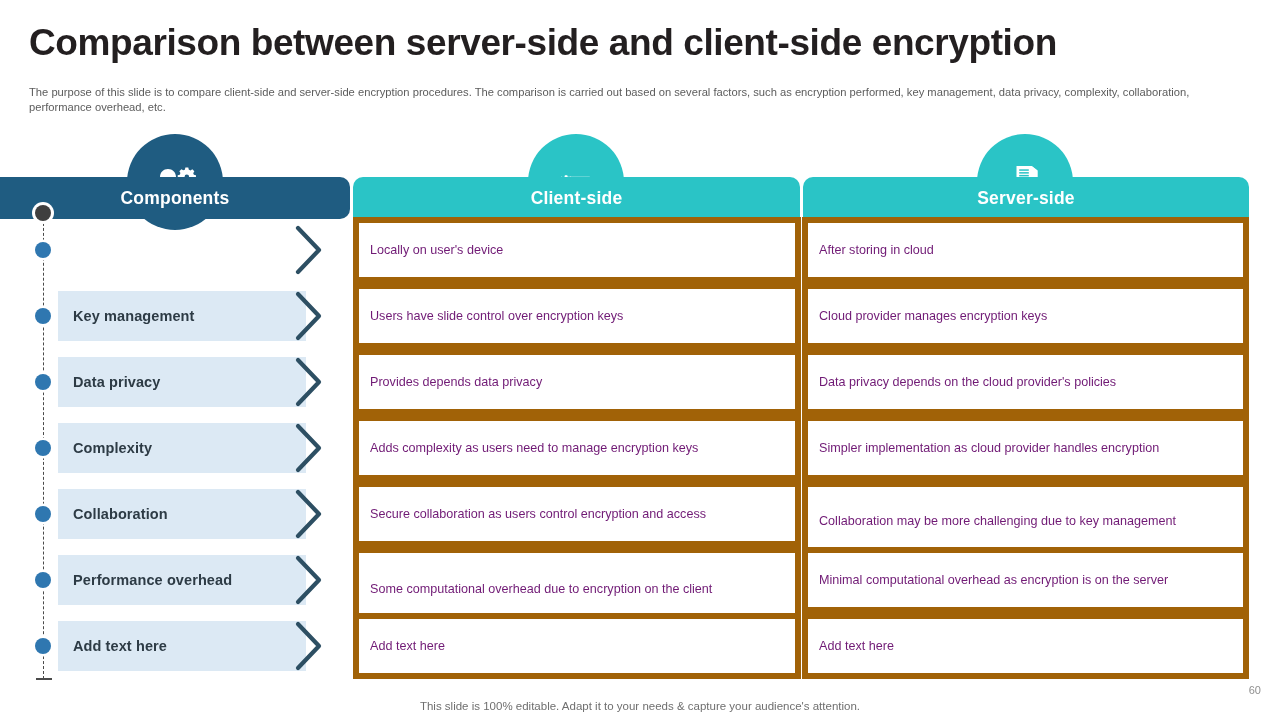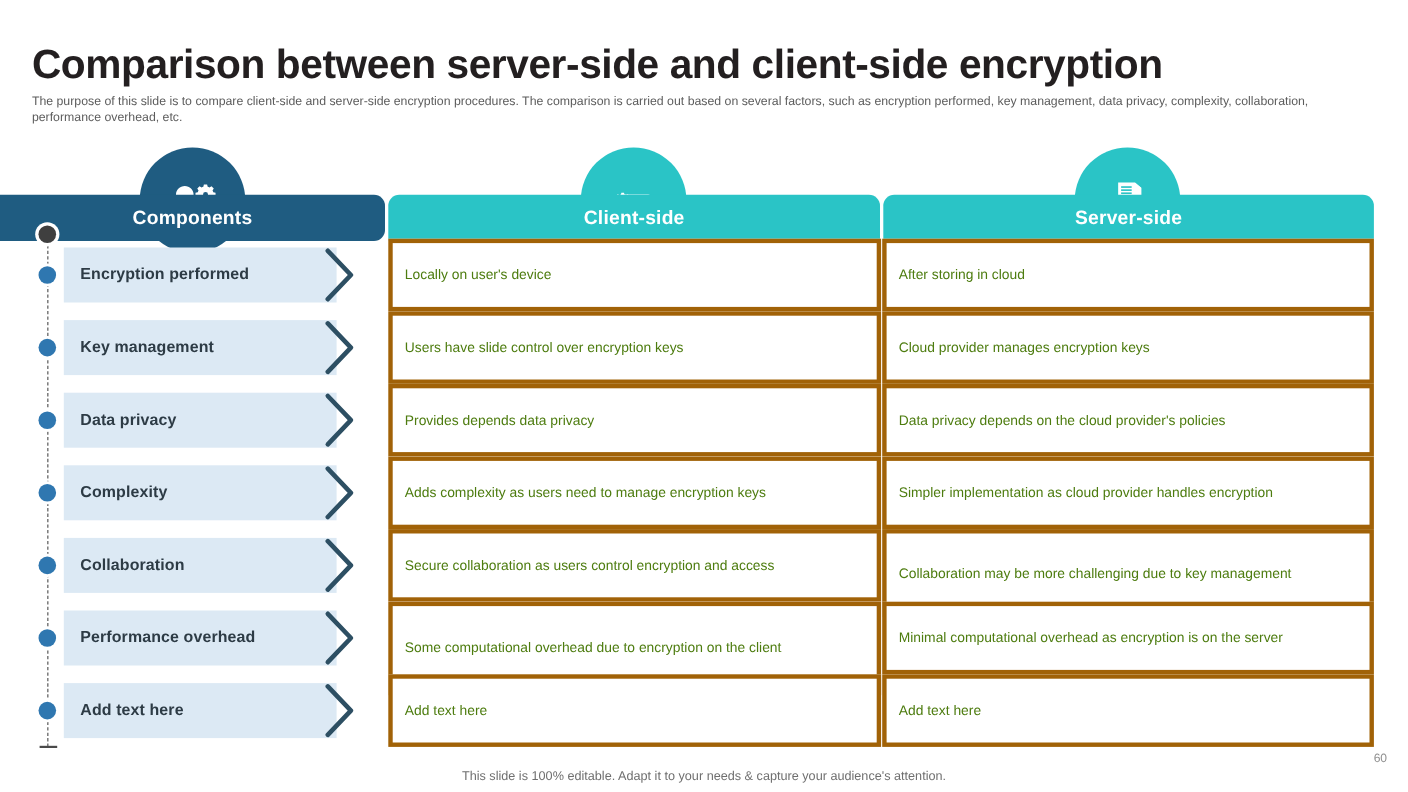--- a/index.html
+++ b/index.html
@@ -13,21 +13,21 @@
     position: relative;
     overflow: hidden;
     font-family: "Liberation Sans", sans-serif;
     color: #404040;
   }
 
   
   .slide-title {
     position: absolute;
     left: 29px;
-    top: 38px;
+    top: 22px;
     font-size: 37px;
     font-weight: bold;
     letter-spacing: -0.4px;
     color: #231f20;
     white-space: nowrap;
   }
   .slide-subtitle {
     position: absolute;
     left: 29px;
     top: 85px;
@@ -149,27 +149,27 @@
     left: 294px;
     top: 8px;
     width: 34px;
     height: 50px;
   }
 
   
   .grid-cell {
     position: absolute;
     box-sizing: border-box;
-    border: 4px solid #a16207;
+    border: 6px solid #a16207;
     background: #ffffff;
     display: flex;
     align-items: center;
     padding: 0 11px;
     font-size: 12.6px;
-    color: #4d7c0f;
+    color: #701a75;
     line-height: 1.35;
   }
   .col-client { left: 353px; width: 448px; }
   .col-server { left: 802px; width: 447px; }
 
   
   .footer-note {
     position: absolute;
     left: 0;
     top: 700px;
@@ -245,23 +245,20 @@
   <span>Server-side</span>
 </div>
 
 <div class="timeline"></div>
 <div class="timeline-start-dot"></div>
 <div class="timeline-cap" id="timeline-cap-bottom"></div>
 
 <div id="dynamic-root">
     <div class="comp-row" style="top: 217px;">
       <div class="comp-dot"></div>
-      <div class="comp-pill">
-        <span>Encryption performed</span>
-      </div>
       <div class="comp-chev"><svg width="34" height="50" viewBox="0 0 34 50">
           <path d="M4 3 L25 25 L4 47" fill="none" stroke="#2d4f63" stroke-width="4.2" stroke-linecap="round" stroke-linejoin="round"></path>
         </svg></div>
     </div>
     <div class="grid-cell col-client" style="top: 217px; height: 66px;">
       <span>Locally on user's device</span>
     </div>
     <div class="grid-cell col-server" style="top: 217px; height: 66px;">
       <span>After storing in cloud</span>
     </div>

